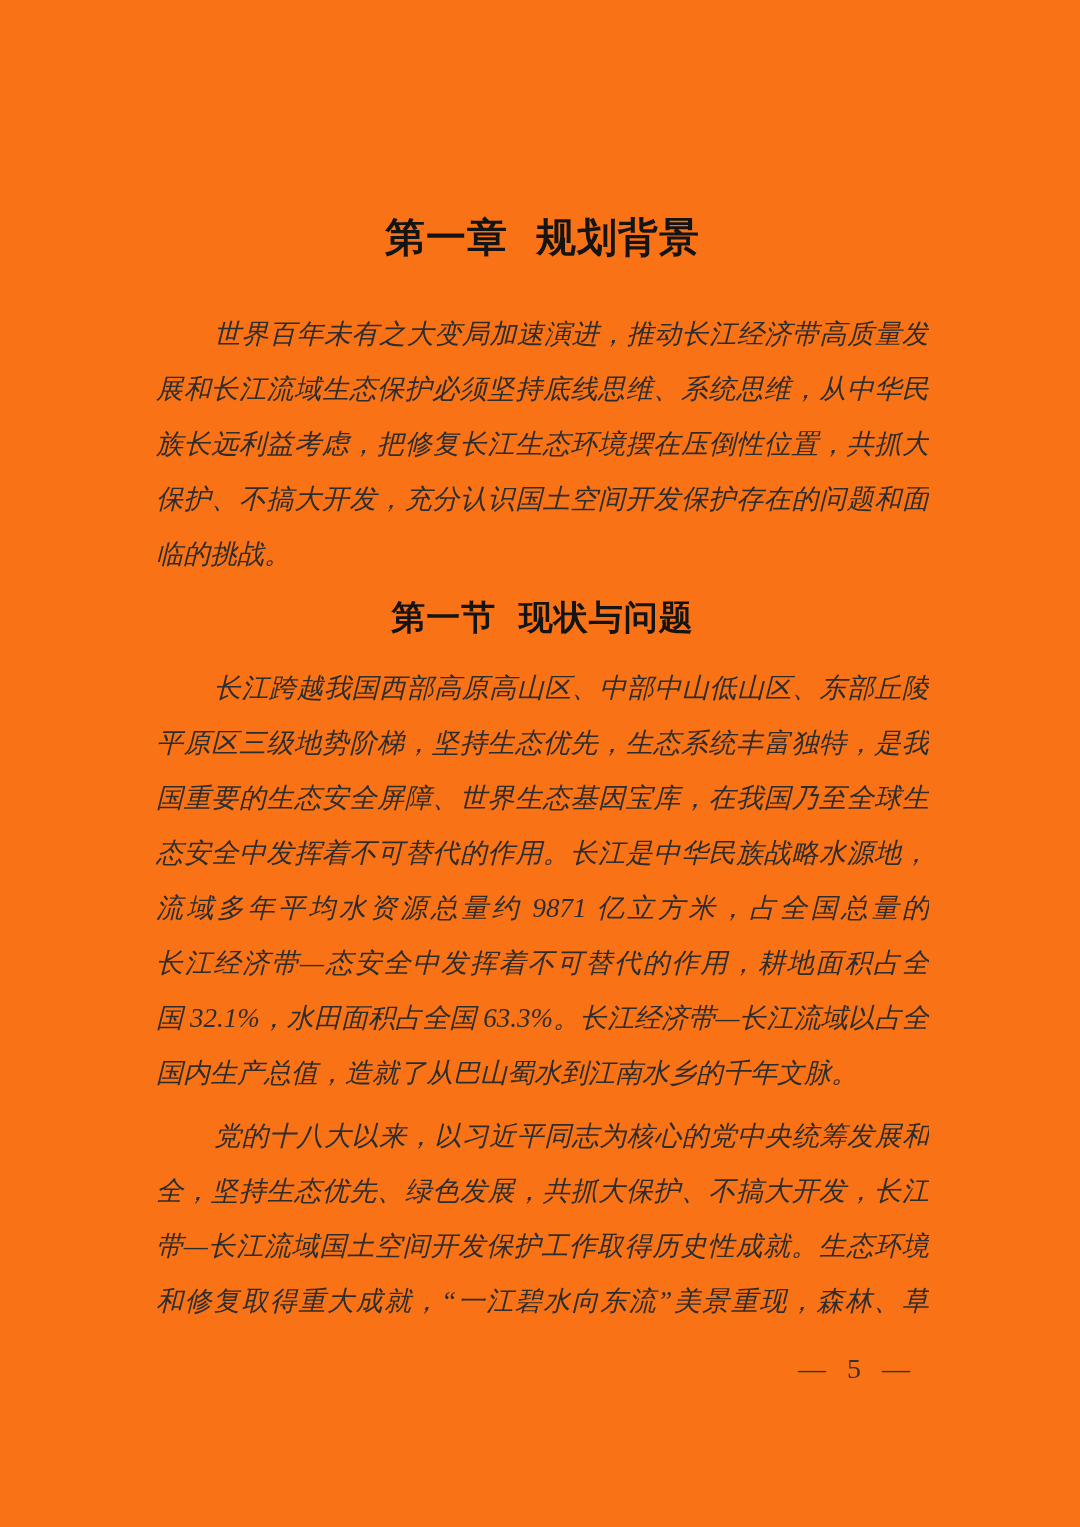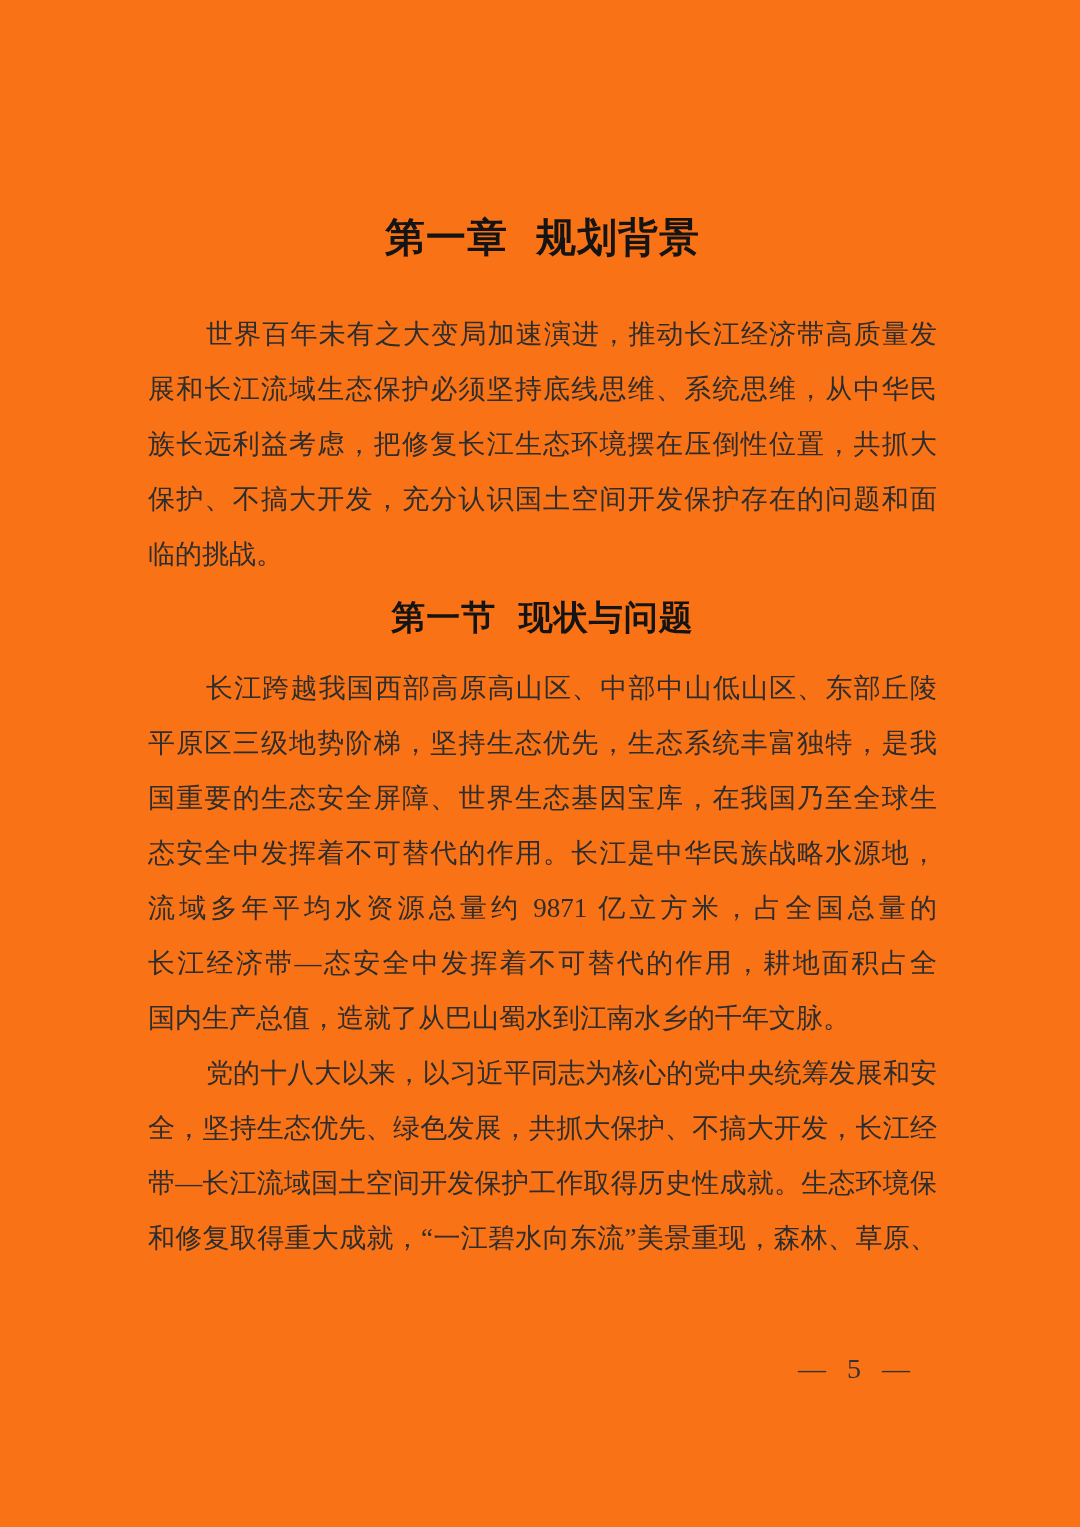--- a/index.html
+++ b/index.html
@@ -34,21 +34,21 @@
     margin: 14px 0 0 0;
     font-family: "Liberation Sans", "DejaVu Sans", sans-serif;
     font-weight: 700;
     font-size: 34px;
     line-height: 42px;
     text-align: center;
     color: #141414;
     word-spacing: 12px;
     letter-spacing: 1px;
   }
-  .para { margin: 0; }
+  .para { margin: 8px; font-style: italic; }
   .para-1 { margin-top: 45px; }
   .para-2 { margin-top: 23px; }
   .para-3 { margin-top: 0; }
   .line {
     height: 55px;
     line-height: 55px;
     font-size: 27px;
     text-align: justify;
     text-align-last: justify;
     color: #2d2d2d;
@@ -86,20 +86,21 @@
 
     <h2 class="section-title">第一节 现状与问题</h2>
 
     <div class="para para-2">
       <div class="line first-indent">长江跨越我国西部高原高山区、中部中山低山区、东部丘陵</div>
       <div class="line">平原区三级地势阶梯，坚持生态优先，生态系统丰富独特，是我</div>
       <div class="line">国重要的生态安全屏障、世界生态基因宝库，在我国乃至全球生</div>
       <div class="line">态安全中发挥着不可替代的作用。长江是中华民族战略水源地，</div>
       <div class="line">流域多年平均水资源总量约 9871 亿立方米，占全国总量的 34.9%；</div>
       <div class="line">长江经济带—态安全中发挥着不可替代的作用，耕地面积占全</div>
+      <div class="line">国 32.1%，水田面积占全国 63.3%。长江经济带—长江流域以占全</div>
       <div class="line para-last">国内生产总值，造就了从巴山蜀水到江南水乡的千年文脉。</div>
     </div>
 
     <div class="para para-3">
       <div class="line first-indent">党的十八大以来，以习近平同志为核心的党中央统筹发展和安</div>
       <div class="line">全，坚持生态优先、绿色发展，共抓大保护、不搞大开发，长江经济</div>
       <div class="line">带—长江流域国土空间开发保护工作取得历史性成就。生态环境保护</div>
       <div class="line">和修复取得重大成就，“一江碧水向东流”美景重现，森林、草原、河</div>
     </div>
 

